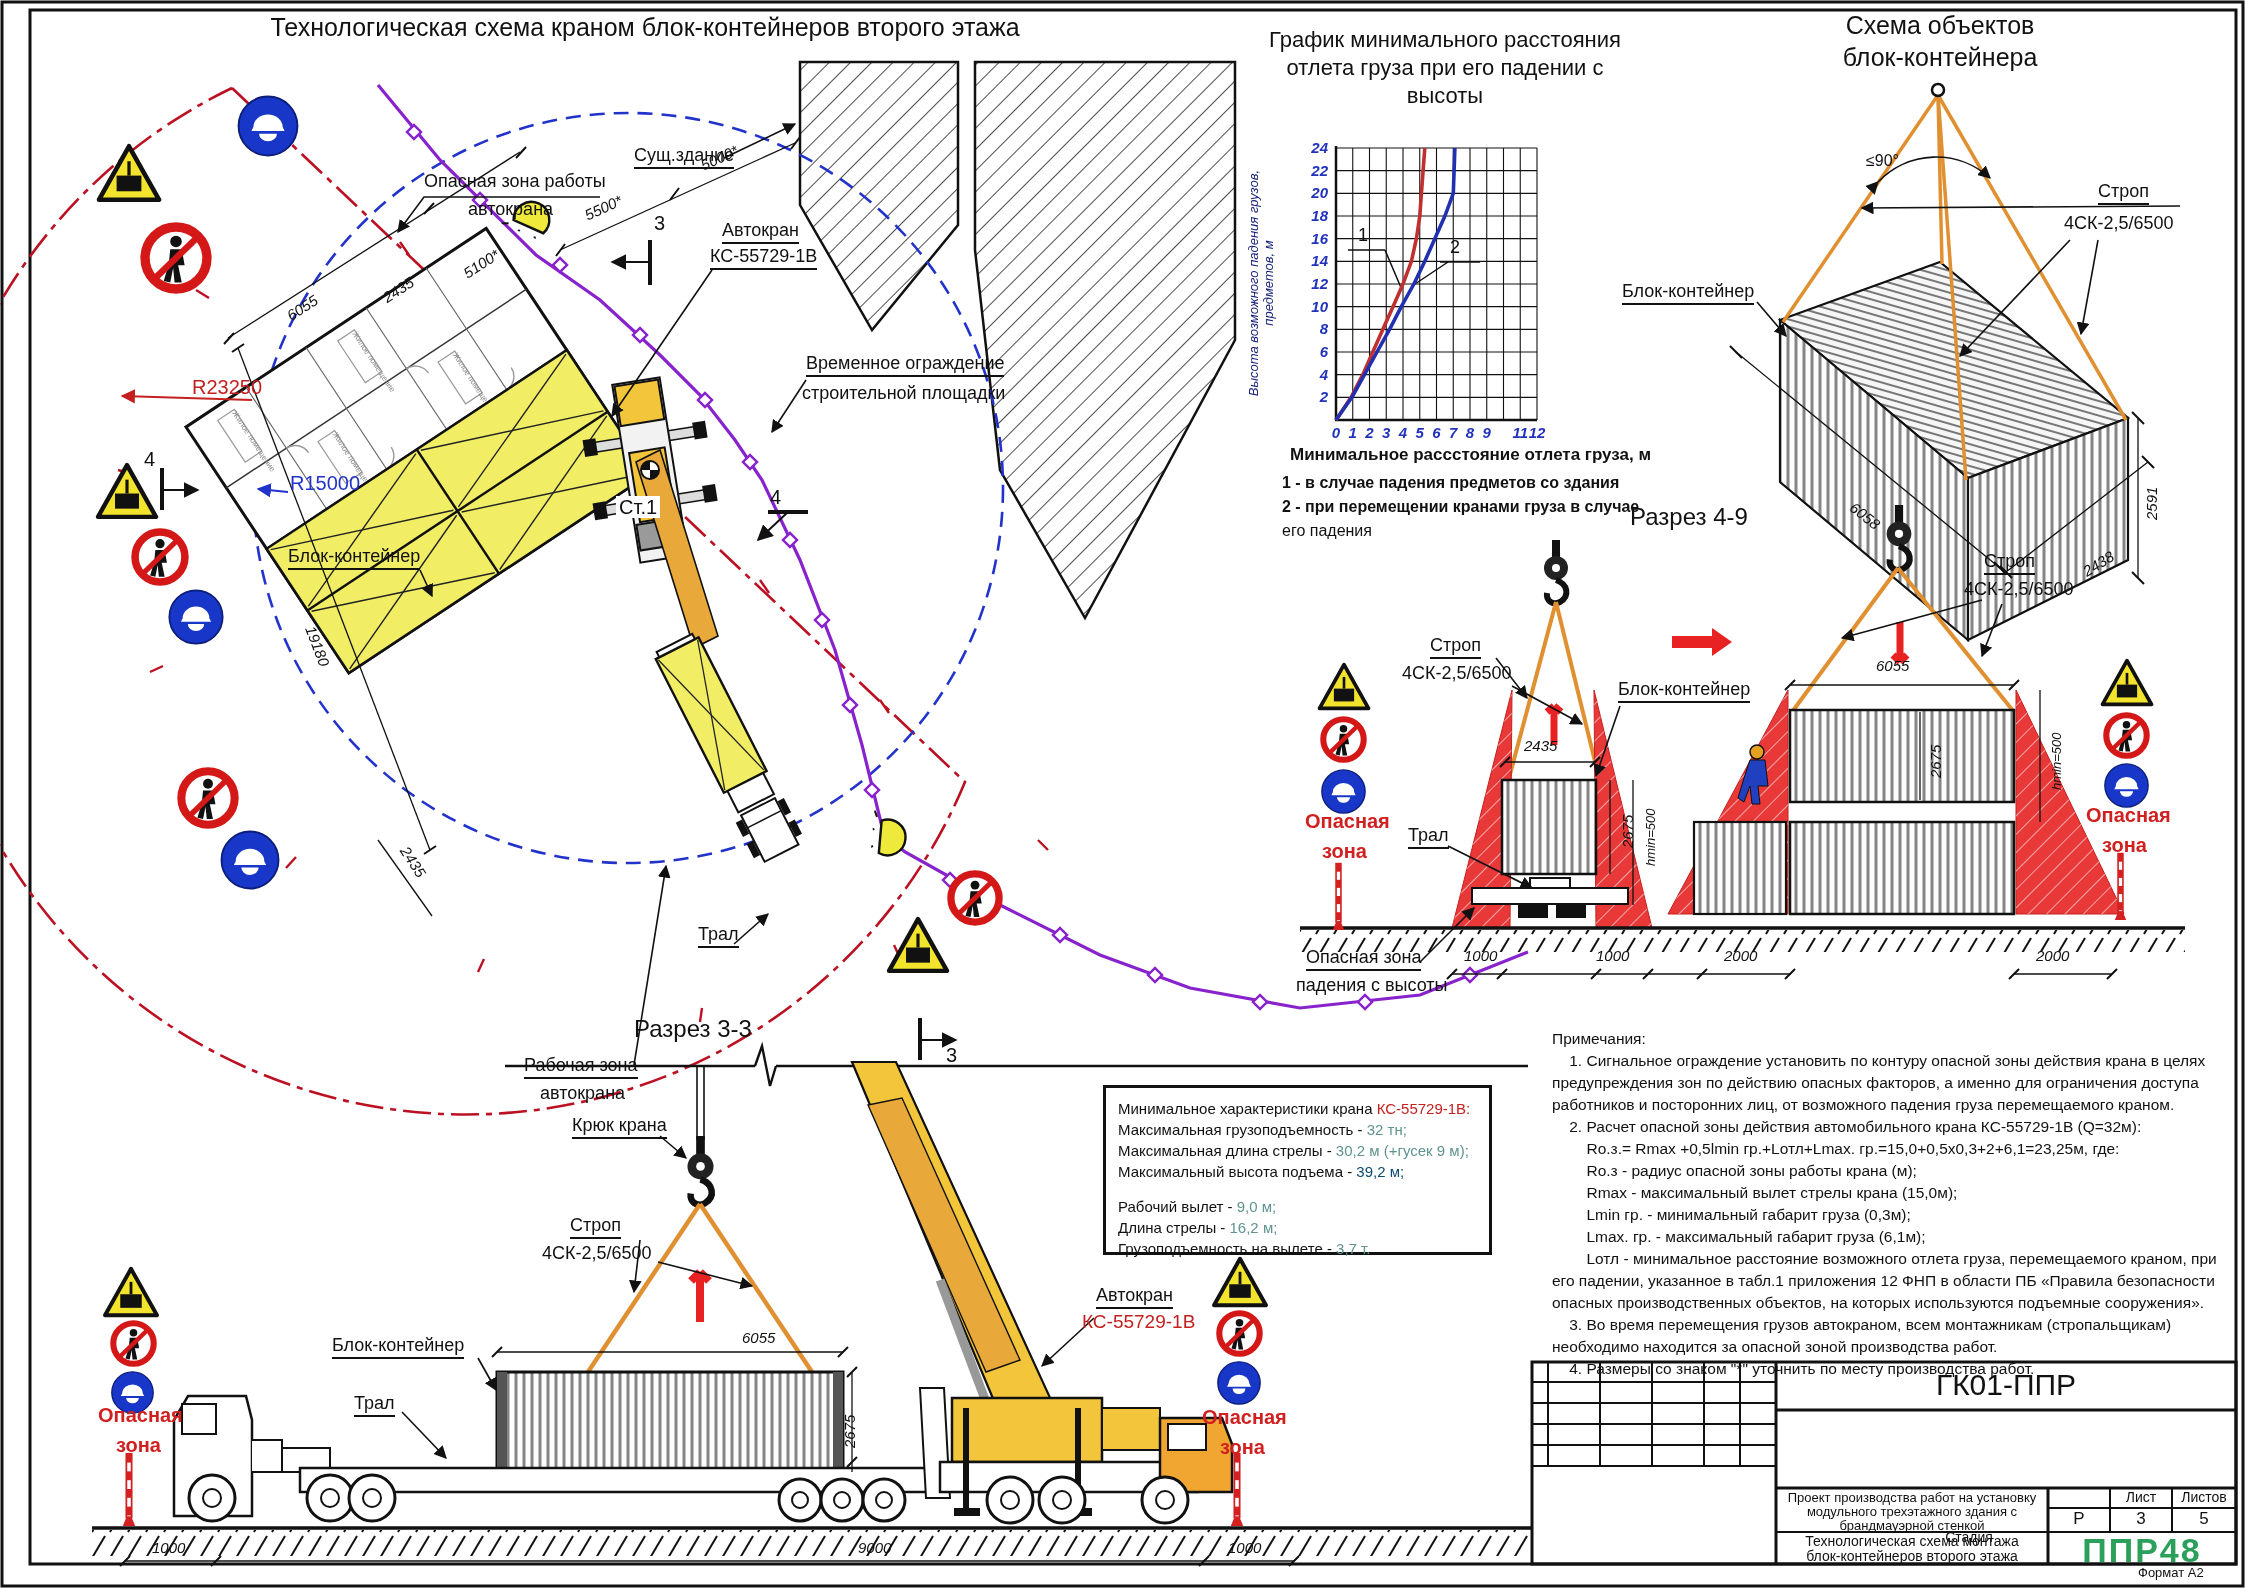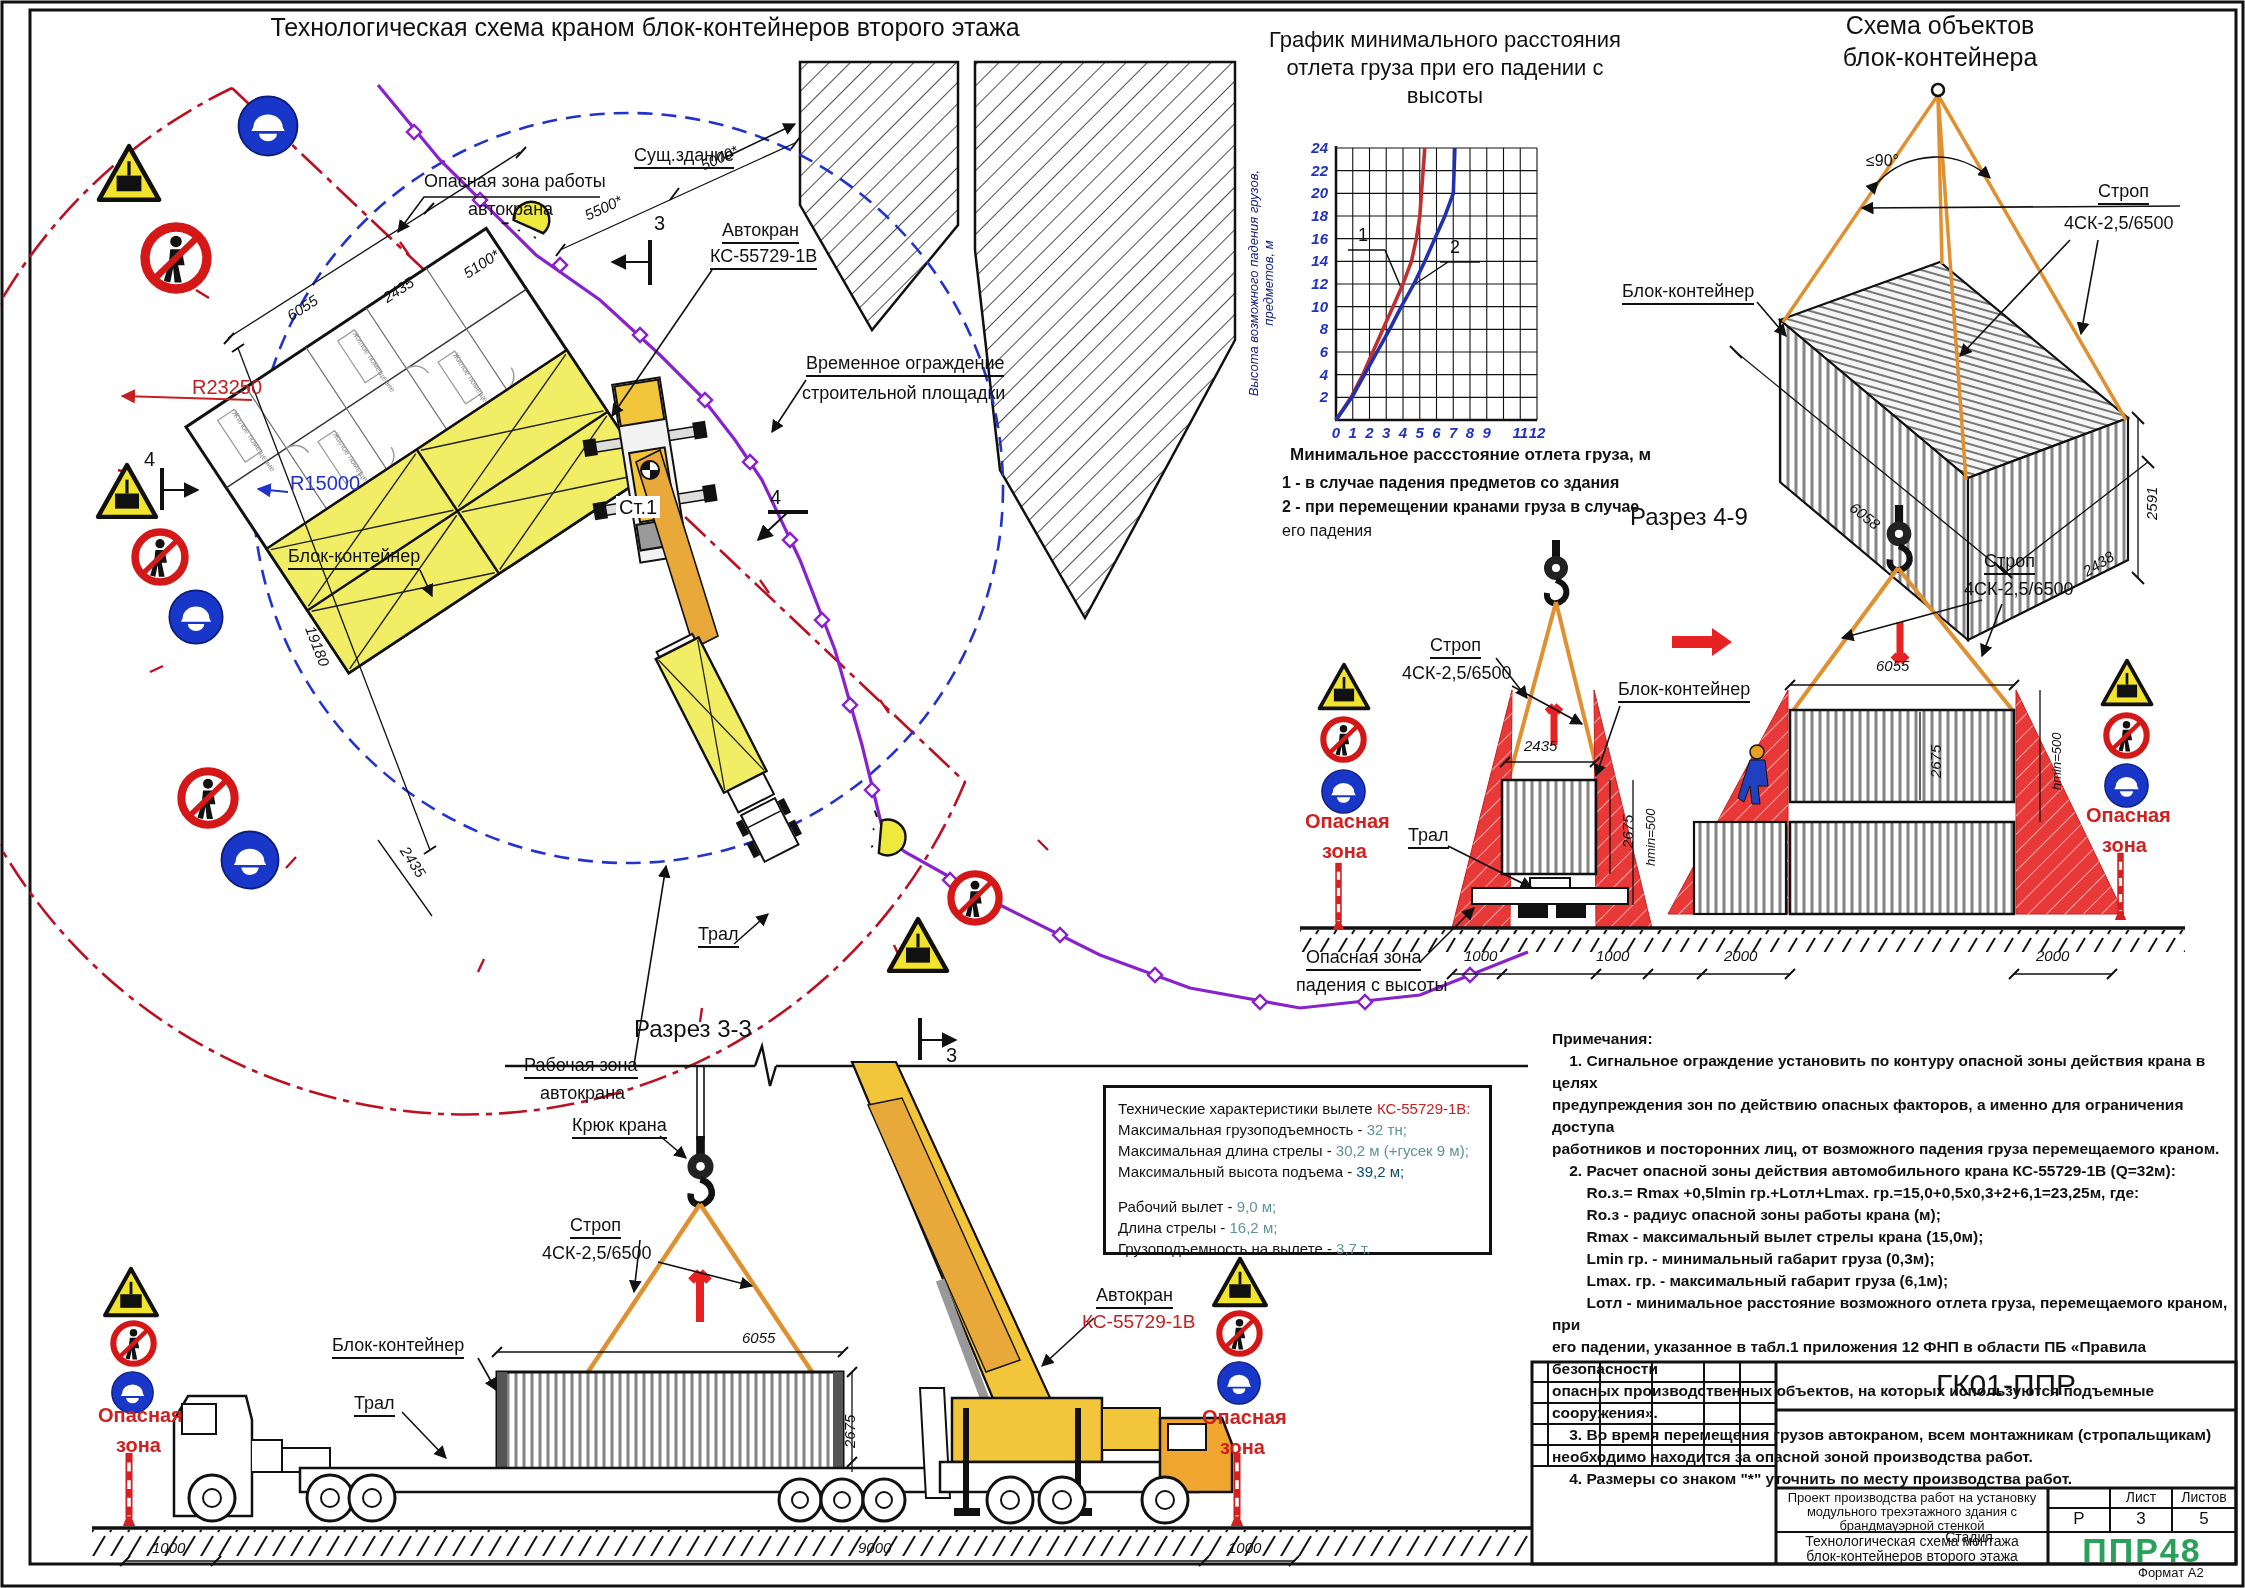--- a/index.html
+++ b/index.html
@@ -8,21 +8,21 @@
   #sheet{position:absolute;inset:0;}
   .lbl{position:absolute;white-space:nowrap;font-size:18px;line-height:1.1;}
   .ul{border-bottom:2px solid #111;padding-bottom:1px;}
   .red{color:#c42020;}
   .blue{color:#2233cc;}
   .dim{font-size:15px;font-style:italic;}
   .ttl{font-size:25px;}
   .ctr{text-align:center;}
   .dz{color:#d02020;font-weight:bold;font-size:20px;}
   .tick{position:absolute;font-size:15px;font-style:italic;font-weight:bold;color:#2233bb;width:24px;text-align:center;}
-  .note-line{white-space:pre-wrap;font-weight:bold;}
+  .note-line{white-space:pre-wrap;}
   svg{position:absolute;left:0;top:0;}
 </style>
 </head>
 <body>
 
 <div id="sheet">
 
 <svg width="2245" height="1588" viewBox="0 0 2245 1588">
   <defs>
     <marker id="arr" viewBox="0 0 10 10" refX="9" refY="5" markerWidth="8" markerHeight="8" orient="auto">
@@ -625,21 +625,21 @@
 <div class="lbl dz" style="left:116px;top:1434px;">зона</div>
 <div class="lbl dz" style="left:1202px;top:1406px;">Опасная</div>
 <div class="lbl dz" style="left:1220px;top:1436px;">зона</div>
 <div class="lbl dim" style="left:742px;top:1330px;">6055</div>
 <div class="lbl dim" style="left:842px;top:1448px;transform:rotate(-90deg);transform-origin:0 0;">2675</div>
 <div class="lbl dim" style="left:152px;top:1540px;">1000</div>
 <div class="lbl dim" style="left:858px;top:1540px;">9000</div>
 <div class="lbl dim" style="left:1228px;top:1540px;">1000</div>
 
 <div style="position:absolute;left:1103px;top:1085px;width:389px;height:170px;border:3px solid #111;background:#fff;padding:10px 12px;font-size:15px;line-height:21px;box-sizing:border-box;">
-  <div><span>Технические характеристики вылете </span><span class="red">КС-55729-1В:</span></div>
+  <div><span>Минимальное характеристики крана </span><span class="red">КС-55729-1В:</span></div>
   <div><span>Максимальная грузоподъемность - </span><span style="color:#5f9490;">32 тн;</span></div>
   <div><span>Максимальная длина стрелы - </span><span style="color:#5f9490;">30,2 м (+гусек 9 м);</span></div>
   <div><span>Максимальный высота подъема - </span><span style="color:#0c4a6e;">39,2 м;</span></div>
   <div style="height:14px;"></div>
   <div><span>Рабочий вылет - </span><span style="color:#5f9490;">9,0 м;</span></div>
   <div><span>Длина стрелы - </span><span style="color:#5f9490;">16,2 м;</span></div>
   <div><span>Грузоподъемность на вылете - </span><span style="color:#5f9490;">3,7 т.</span></div>
 </div>
 
 <div style="position:absolute;left:1552px;top:1028px;width:686px;font-size:15.5px;line-height:1.42;">

